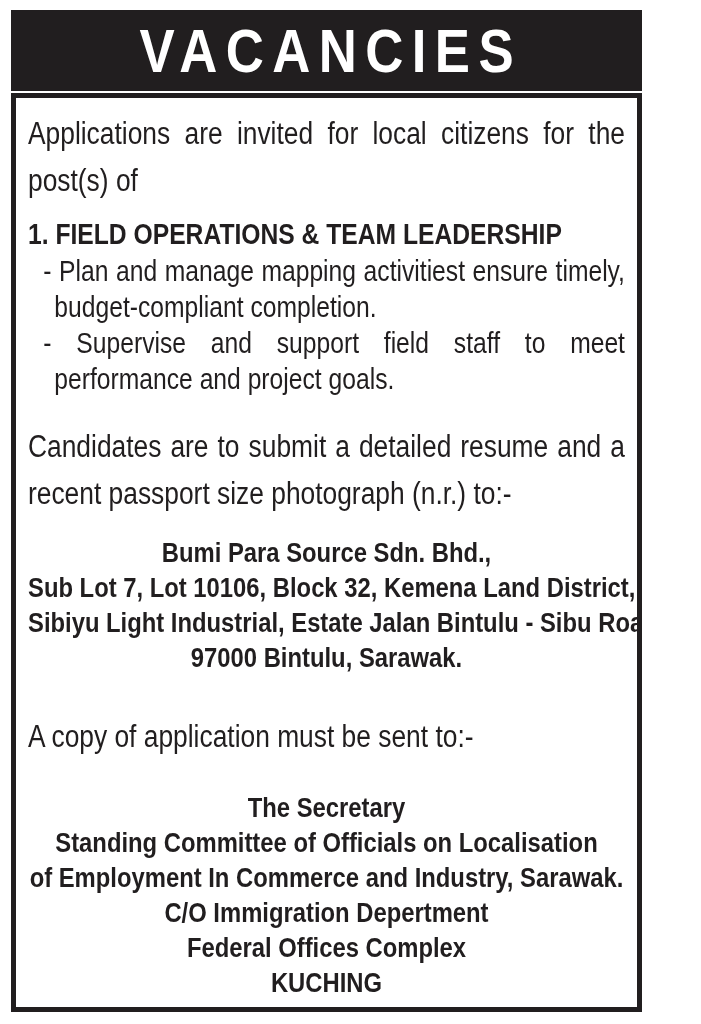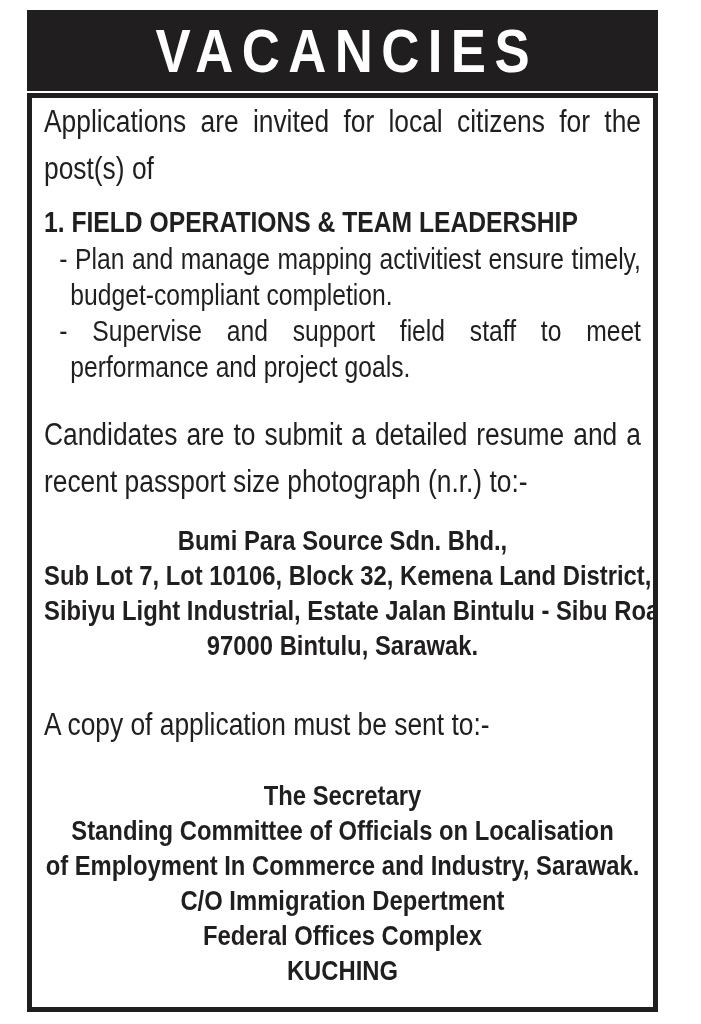--- a/index.html
+++ b/index.html
@@ -13,21 +13,21 @@
   body {
     width: 701px; height: 1024px;
     background: var(--paper);
     font-family: "Liberation Sans", sans-serif;
     color: var(--ink);
     position: relative;
     overflow: hidden;
   }
   .ad {
     position: absolute;
-    left: 27px; top: 10px;
+    left: 11px; top: 10px;
     width: 631px;
   }
   .bar {
     height: 81px;
     background: var(--ink);
     overflow: hidden;
   }
   .bar-inner {
     width: 742px;
     transform: scaleX(0.8504);
@@ -44,21 +44,21 @@
     white-space: nowrap;
   }
   .box {
     margin-top: 2px;
     border: 5px solid var(--ink);
     height: 919px;
     overflow: hidden;
     background: var(--paper);
   }
   .box-inner {
-    padding: 0 12px 0 12px;
+    padding: 12px 12px 0 12px;
   }
   .condense {
     width: 702px;
     transform: scaleX(0.8504);
     transform-origin: left top;
   }
   .para {
     font-size: 31px;
     line-height: 47px;
     text-align: justify;

